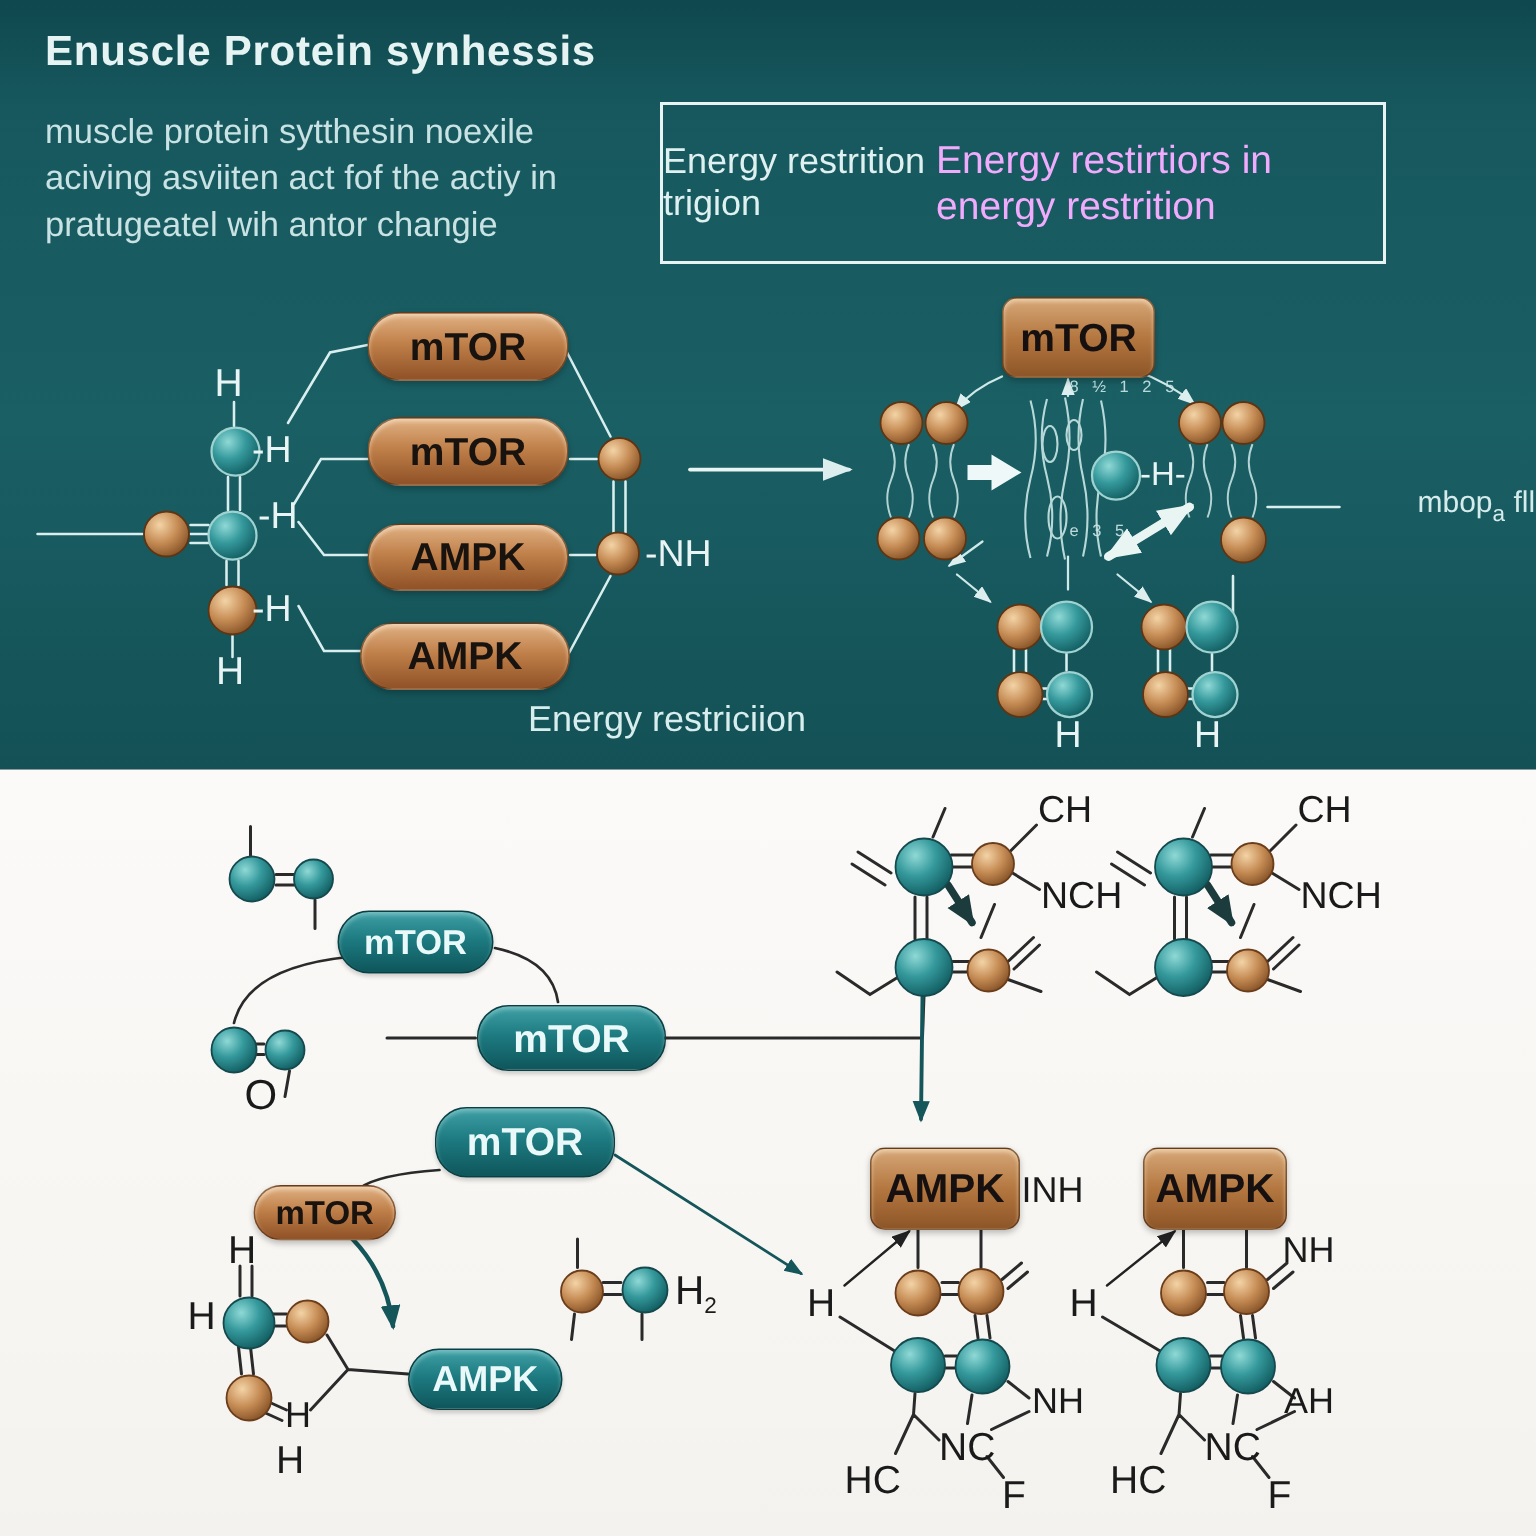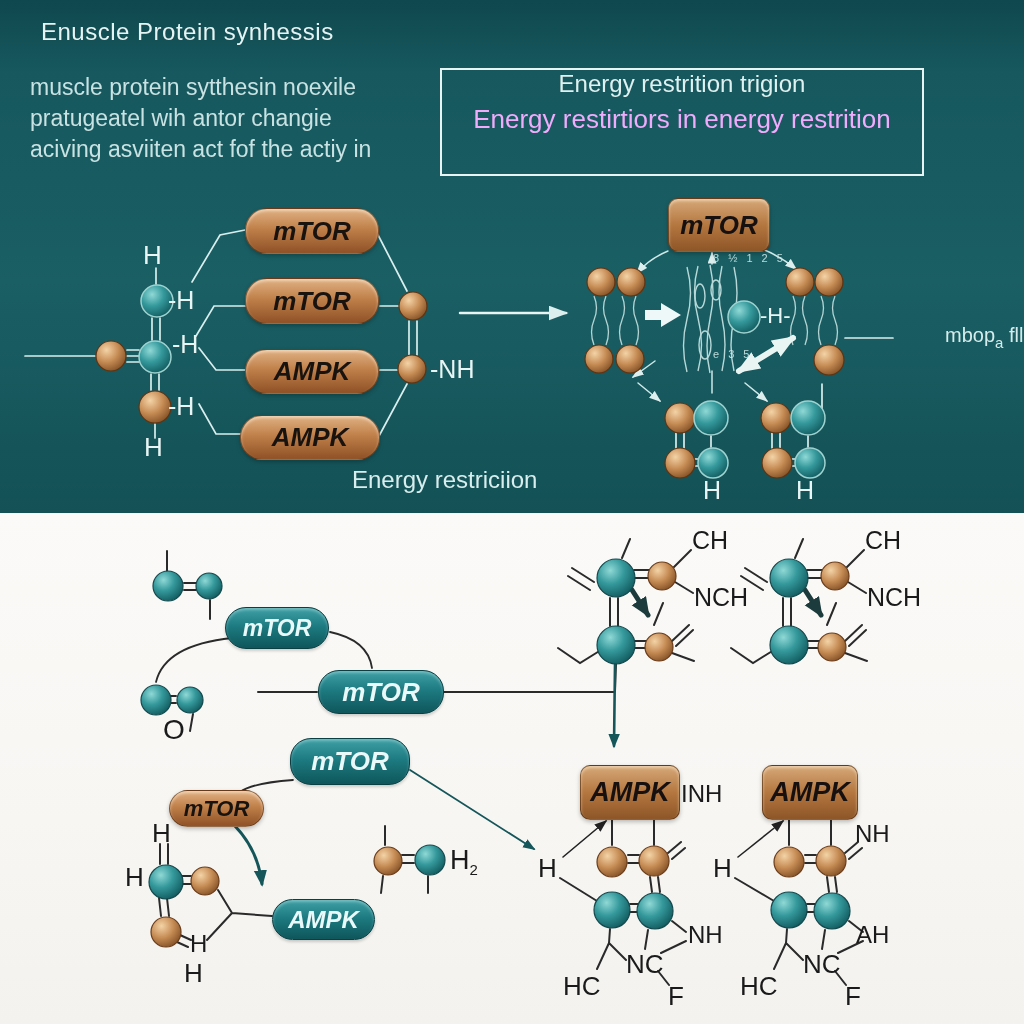--- a/index.html
+++ b/index.html
@@ -4,28 +4,28 @@
 <style>
   html,body{margin:0;padding:0;background:#222;}
   .stage{position:relative;width:1024px;height:1024px;overflow:hidden;
          font-family:"Liberation Sans", sans-serif;}
   .top-bg{position:absolute;left:0;top:0;width:1024px;height:513px;
           background:linear-gradient(180deg,#0f484e 0%,#16585e 14%,#1a5f64 55%,#135156 100%);}
   .bottom-bg{position:absolute;left:0;top:513px;width:1024px;height:511px;
           background:linear-gradient(180deg,#fbfaf8 0%,#f7f6f3 60%,#f3f2ef 100%);}
   .art{position:absolute;left:0;top:0;z-index:1;}
   .txt{position:absolute;z-index:2;white-space:nowrap;}
-  .heading{color:#e6f3f3;font-size:24px;font-weight:normal;letter-spacing:.5px;margin-left:11px;}
+  .heading{color:#e6f3f3;font-size:28px;font-weight:bold;letter-spacing:.5px;}
   .para{color:#c9e2e3;font-size:23px;line-height:31px;font-weight:400;white-space:normal;width:420px;}
-  .info-box{position:absolute;z-index:2;border:2.5px solid #e8f4f4;display:flex;flex-direction:column;
-            justify-content:flex-start;align-items:center;gap:6px;}
+  .info-box{position:absolute;z-index:2;border:2.5px solid #e8f4f4;display:flex;flex-direction:row;
+            justify-content:flex-end;align-items:center;gap:6px;}
   .ib1{color:#dff0f0;font-size:24px;}
   .ib2{color:#f0abfc;font-size:26px;}
   .pill{position:absolute;z-index:2;display:flex;align-items:center;justify-content:center;
-        font-weight:bold;font-style:italic;}
+        font-weight:bold;}
   .pill-brown{background:linear-gradient(180deg,#e0b183 0%,#c0804a 45%,#8f5126 100%);
         color:#191310;border-radius:22px;border:1px solid rgba(55,28,8,.45);
         box-shadow:inset 0 2px 3px rgba(255,240,220,.55), 0 2px 4px rgba(0,0,0,.25);}
   .pill-teal{background:linear-gradient(180deg,#3fa0a5 0%,#1d7b81 45%,#0e565b 100%);
         color:#e9f8f8;border-radius:21px;border:1.5px solid #0a3f43;
         box-shadow:inset 0 2px 3px rgba(220,250,250,.35), 0 2px 3px rgba(0,0,0,.18);}
   .box-brown{background:linear-gradient(180deg,#d6a878 0%,#b47740 50%,#8d5527 100%);
         color:#161110;border-radius:10px;border:1.5px solid rgba(60,32,10,.5);
         box-shadow:inset 0 2px 3px rgba(255,238,214,.55), 0 2px 4px rgba(0,0,0,.25);}
   .tl{color:#e9f5f5;font-weight:500;}
@@ -241,22 +241,22 @@
       <circle cx="789" cy="862" r="15" fill="url(#brownG)" stroke="#6b3d1a" stroke-width="1.2"></circle>
       <circle cx="831" cy="861" r="15" fill="url(#brownG)" stroke="#6b3d1a" stroke-width="1.2"></circle>
       <circle cx="789" cy="910" r="18" fill="url(#tealG)" stroke="#15494d" stroke-width="1.2"></circle>
       <circle cx="832" cy="911" r="18" fill="url(#tealG)" stroke="#15494d" stroke-width="1.2"></circle>
     </g>
   </svg>
 
   <div class="txt heading" style="left:30px;top:18px">Enuscle Protein synhessis</div>
   <div class="txt para" style="left:30px;top:72px">
     <div>muscle protein sytthesin noexile</div>
+    <div>aciving asviiten act fof the actiy in</div>
     <div>pratugeatel wih antor changie</div>
-    <div>aciving asviiten act fof the actiy in</div>
   </div>
 
   <div class="info-box" style="left:440px;top:68px;width:480px;height:104px">
     <div class="ib1">Energy restrition trigion</div>
     <div class="ib2">Energy restirtiors in energy restrition</div>
   </div>
 
   <div class="pill pill-brown" style="left:245px;top:208px;width:132px;height:44px;font-size:26px">mTOR</div>
   <div class="pill pill-brown" style="left:245px;top:278px;width:132px;height:44px;font-size:26px">mTOR</div>
   <div class="pill pill-brown" style="left:245px;top:349px;width:132px;height:43px;font-size:26px">AMPK</div>

